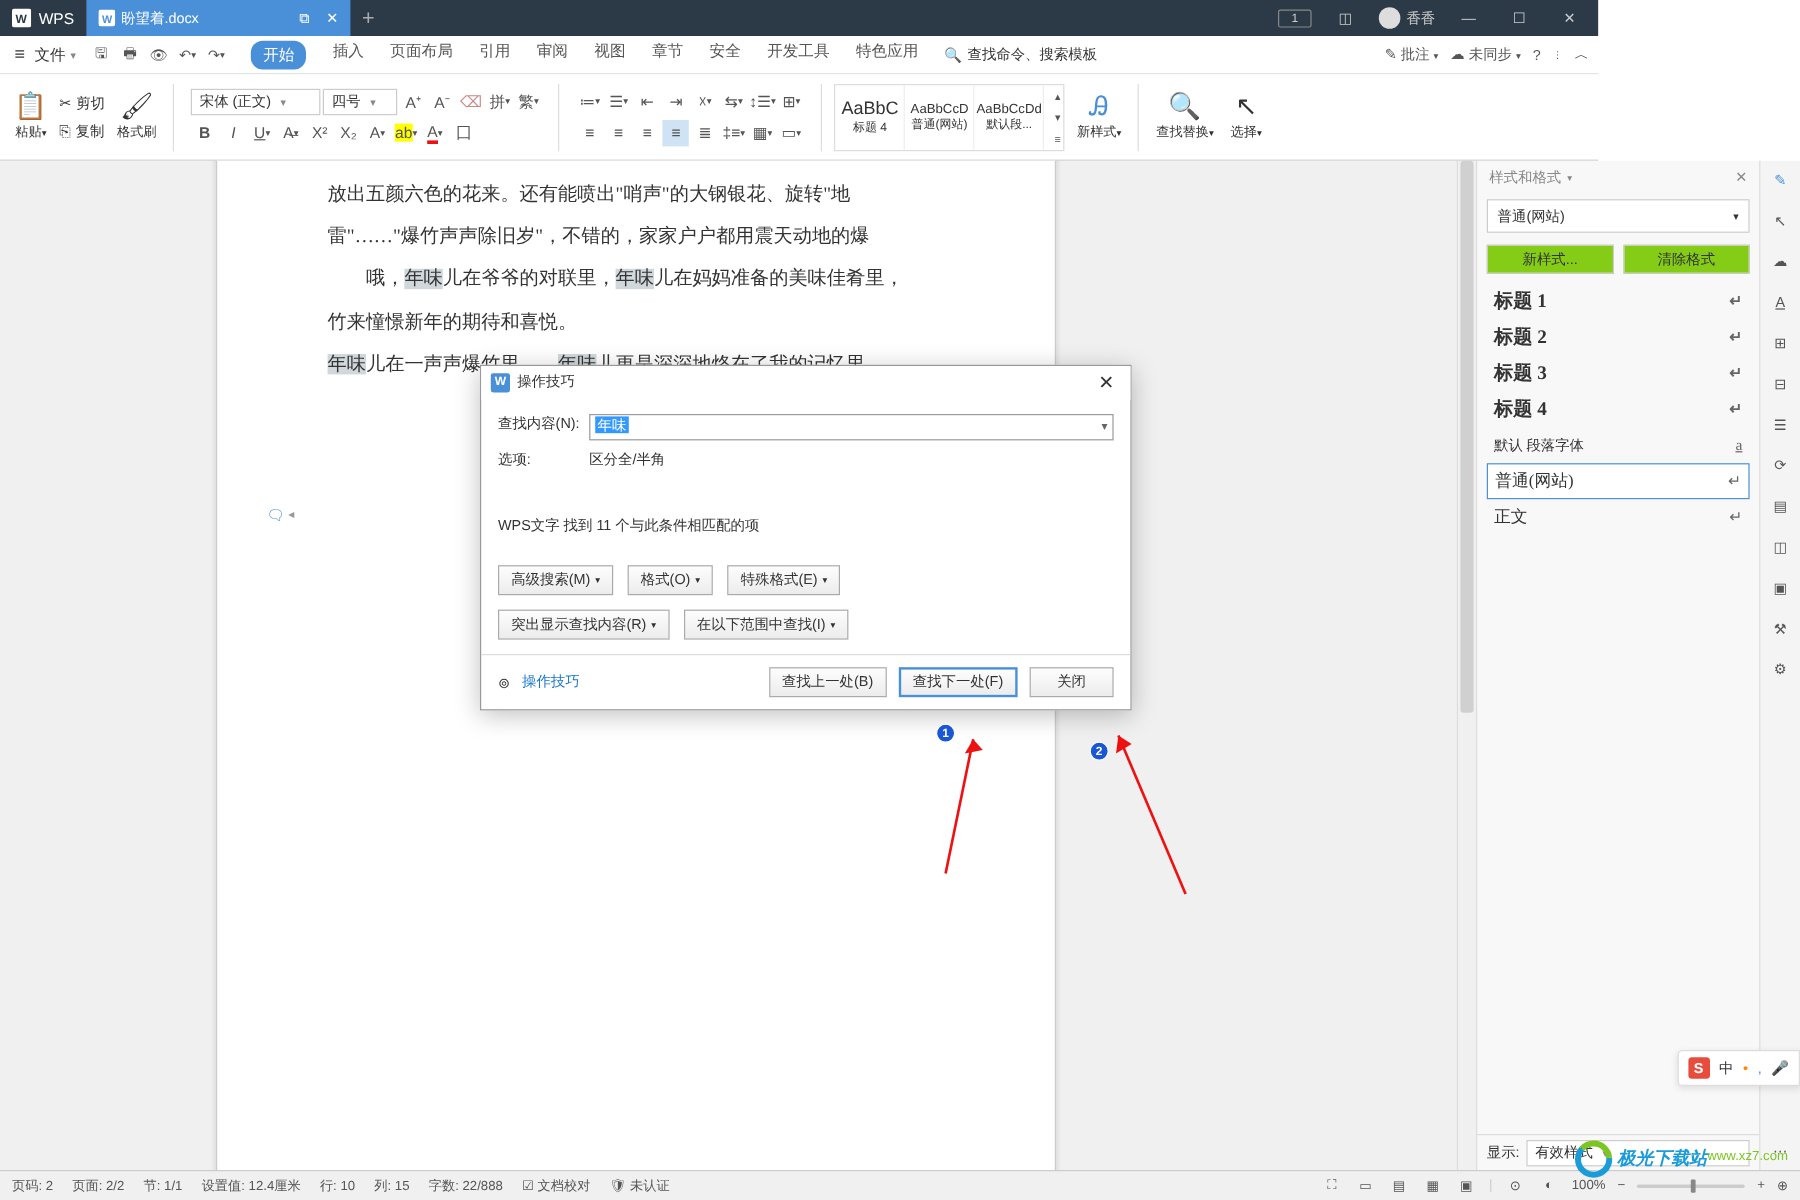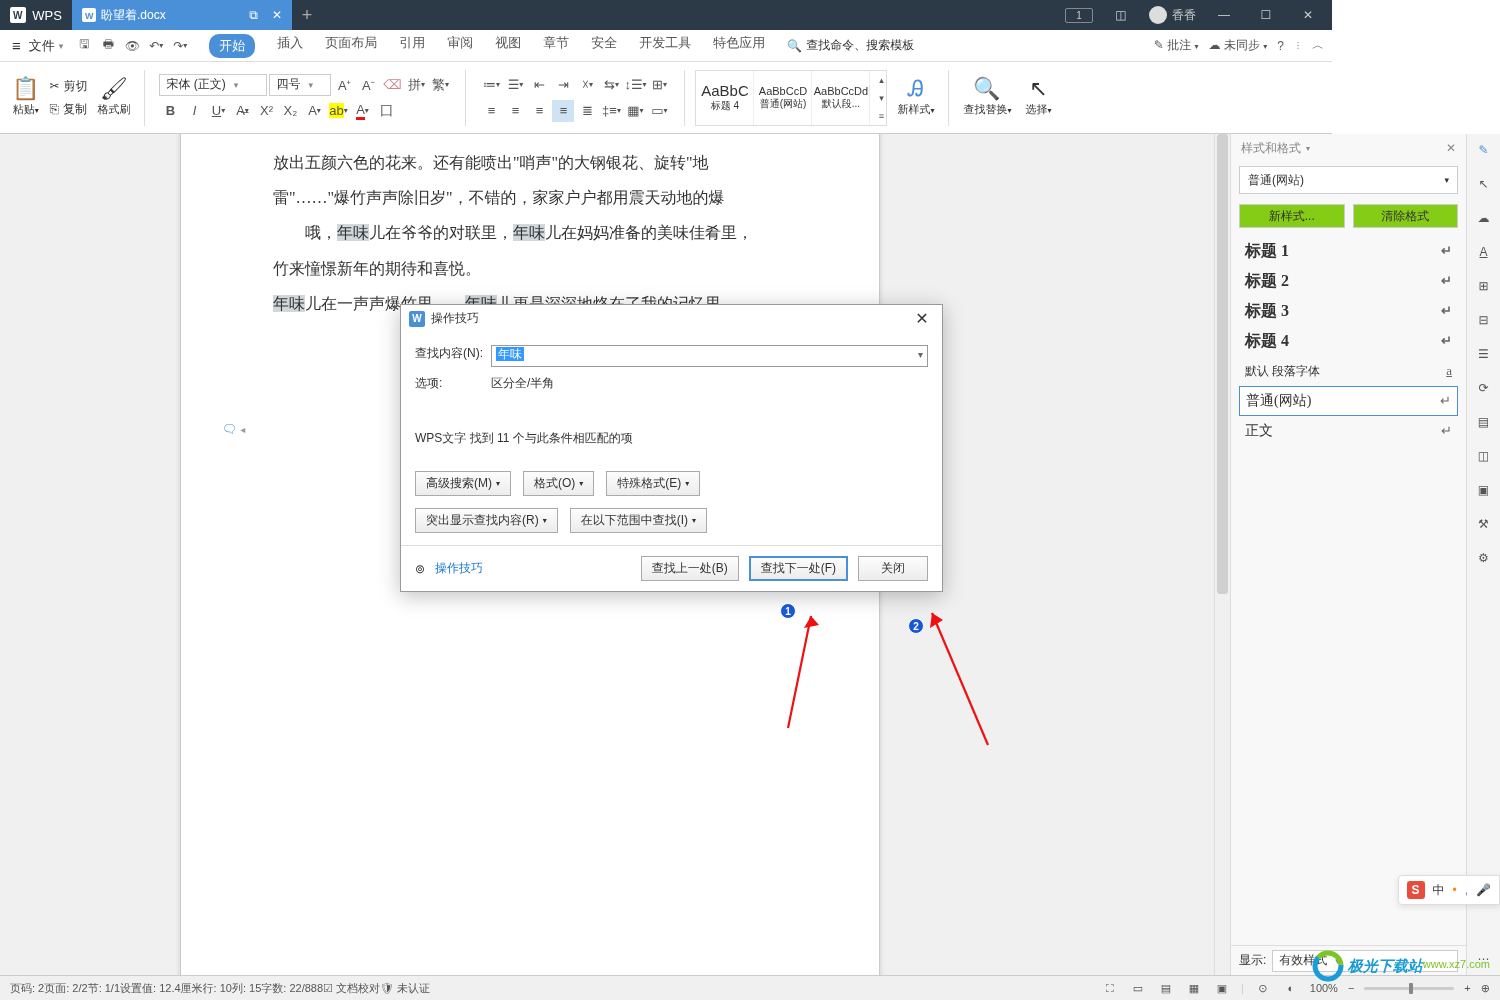--- a/index.html
+++ b/index.html
@@ -53,21 +53,21 @@
 .side-hint{color:#1976d2;padding:6px 10px}
 .style-list{flex:1;overflow:auto;padding:2px 8px}
 .style-item{height:30px;display:flex;align-items:center;padding:0 6px;font-size:14px;font-family:"SimSun"}
 .style-item .ret{margin-left:auto;font-size:13px;color:#666}
 .style-item.heading{font-weight:bold;font-size:16px}
 .style-item.sel{border:1px solid #4a90d9;background:#fff}
 .side-foot{height:30px;border-top:1px solid #ddd;display:flex;align-items:center;padding:0 8px;gap:6px}
 .tool-rail{position:absolute;right:0;top:134px;bottom:25px;width:34px;background:#f4f4f4;border-left:1px solid #ddd;display:flex;flex-direction:column;align-items:center;padding:6px 0;gap:14px}
 .rail-ico{width:20px;height:20px;display:flex;align-items:center;justify-content:center;color:#555}
 .rail-ico.active{color:#4a90d9}
-.statusbar{position:absolute;left:0;right:0;bottom:0;height:25px;background:#f0f0f0;border-top:1px solid #ccc;display:flex;align-items:center;padding:0 10px;gap:0;font-size:11px;color:#555}
+.statusbar{position:absolute;left:0;right:0;bottom:0;height:25px;background:#f0f0f0;border-top:1px solid #ccc;display:flex;align-items:center;padding:0 10px;gap:16px;font-size:11px;color:#555}
 .status-right{margin-left:auto;display:flex;align-items:center;gap:10px}
 .view-ico{width:18px;text-align:center}
 .zoom-slider{width:90px;height:3px;background:#ccc;position:relative;border-radius:2px}
 .zoom-thumb{position:absolute;top:-4px;left:50%;width:4px;height:11px;background:#888;border-radius:1px}
 .scrollbar-v{width:16px;background:#f0f0f0;border-left:1px solid #ddd;position:relative}
 .scrollbar-thumb{position:absolute;left:2px;right:2px;top:0;height:460px;background:#d0d0d0;border-radius:3px}
 .dialog{position:absolute;left:400px;top:304px;width:543px;background:#fff;border:1px solid #999;box-shadow:0 4px 20px rgba(0,0,0,0.25);z-index:50}
 .dlg-title{height:28px;display:flex;align-items:center;padding:0 8px;gap:6px;background:#fff;border-bottom:1px solid #fff}
 .dlg-logo{width:16px;height:16px;background:#4a90d9;color:#fff;display:flex;align-items:center;justify-content:center;font-size:10px;font-weight:bold;border-radius:2px}
 .dlg-close{margin-left:auto;font-size:16px;width:24px;text-align:center}

